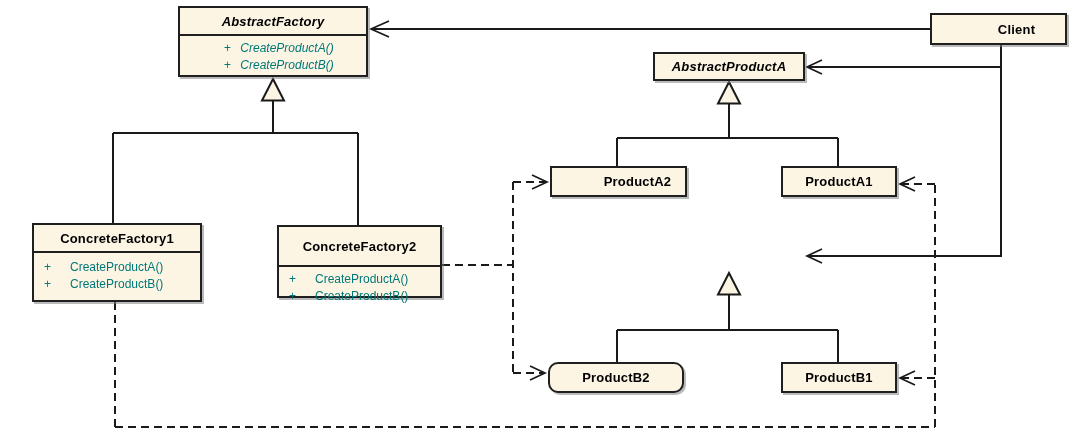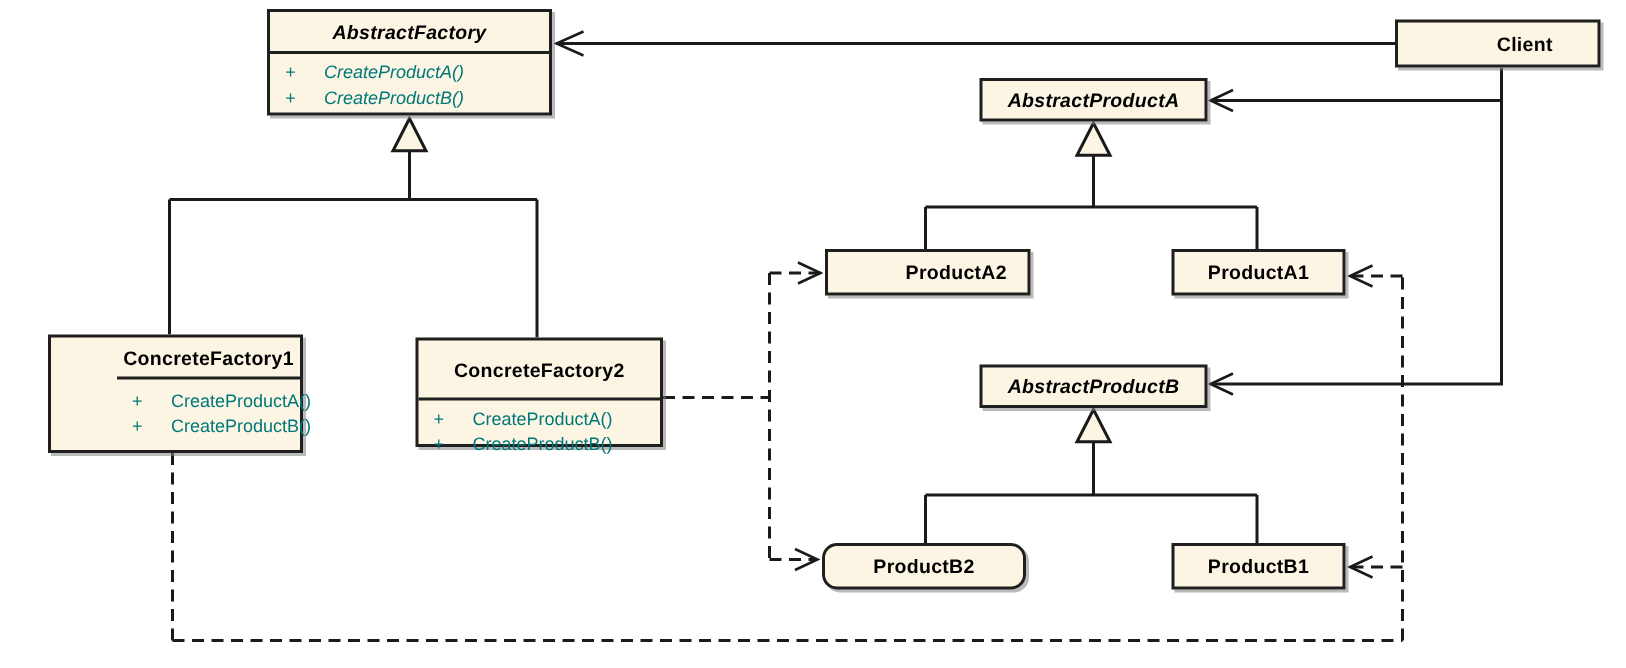--- a/index.html
+++ b/index.html
@@ -82,21 +82,21 @@
       <path class="head" d="M530 366 L545 373 L530 380"></path>
     </g>
 
     <g>
       <path class="dashed" d="M115 302 V427 M115 427 H935 M935 427 V184 M935 184 H900 M935 378 H900"></path>
       <path class="head" d="M915 177 L900 184 L915 191"></path>
       <path class="head" d="M915 371 L900 378 L915 385"></path>
     </g>
   </svg>
 
-  <div class="uml-box abstract" style="left:178px;top:6px;width:190px;height:71px;">
+  <div class="uml-box abstract" style="left:178px;top:6px;width:190px;height:71px;text-align:center;">
     <div class="uml-title" style="height:26px">AbstractFactory</div>
     <div class="uml-methods">
       <div class="m-row">
         <span class="m-vis">+</span><span class="m-sig">CreateProductA()</span>
       </div>
       <div class="m-row">
         <span class="m-vis">+</span><span class="m-sig">CreateProductB()</span>
       </div>
     </div>
   </div>
@@ -110,33 +110,30 @@
   </div>
 
   <div class="uml-box single" style="left:550px;top:166px;width:137px;height:31px;padding-left:38px;">
     <div class="uml-title">ProductA2</div>
   </div>
 
   <div class="uml-box single" style="left:781px;top:166px;width:116px;height:31px;">
     <div class="uml-title">ProductA1</div>
   </div>
 
-  <div class="uml-box single abstract" style="left:653px;top:243px;width:152px;height:29px;">
-    <div class="uml-title">AbstractProductB</div>
-  </div>
 
   <div class="uml-box single" style="left:548px;top:362px;width:136px;height:31px;border-radius:10px;">
     <div class="uml-title">ProductB2</div>
   </div>
 
   <div class="uml-box single" style="left:781px;top:362px;width:116px;height:31px;">
     <div class="uml-title">ProductB1</div>
   </div>
 
-  <div class="uml-box" style="left:32px;top:223px;width:170px;height:79px;padding-left:44px;">
+  <div class="uml-box" style="left:32px;top:223px;width:170px;height:79px;">
     <div class="uml-title" style="height:26px">ConcreteFactory1</div>
     <div class="uml-methods" style="padding-top:6px">
       <div class="m-row">
         <span class="m-vis">+</span><span class="m-sig">CreateProductA()</span>
       </div>
       <div class="m-row">
         <span class="m-vis">+</span><span class="m-sig">CreateProductB()</span>
       </div>
     </div>
   </div>

